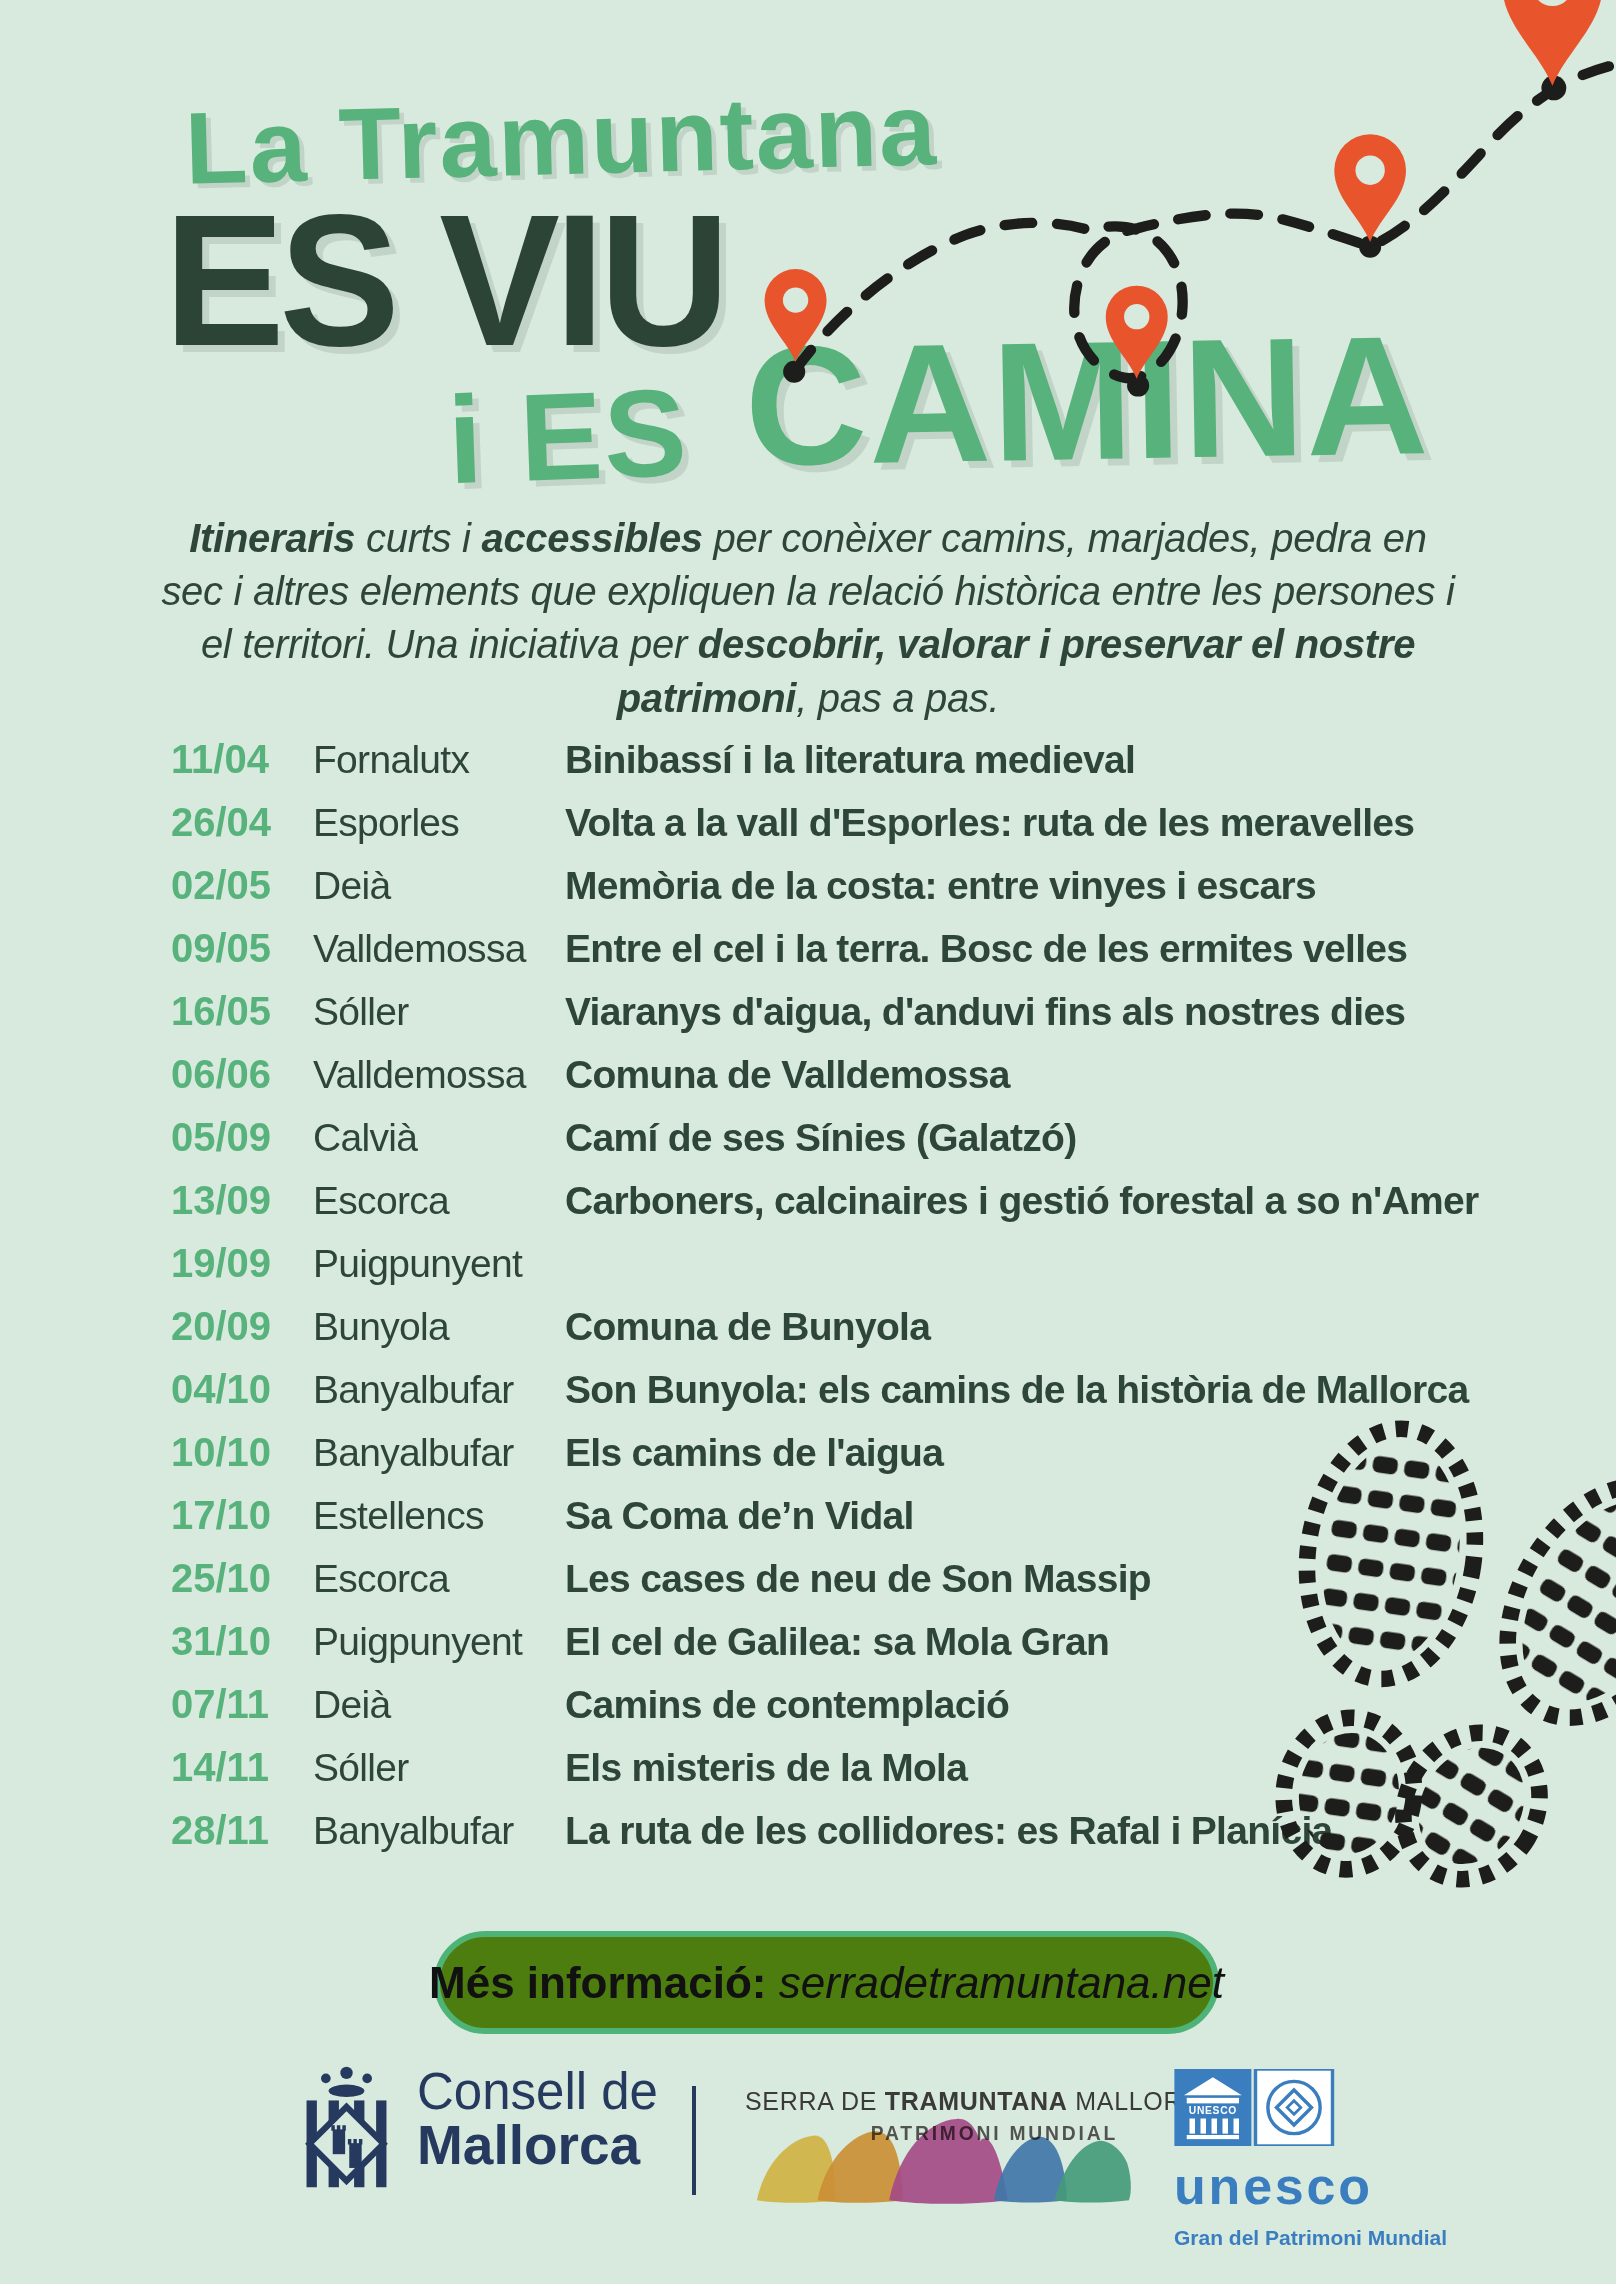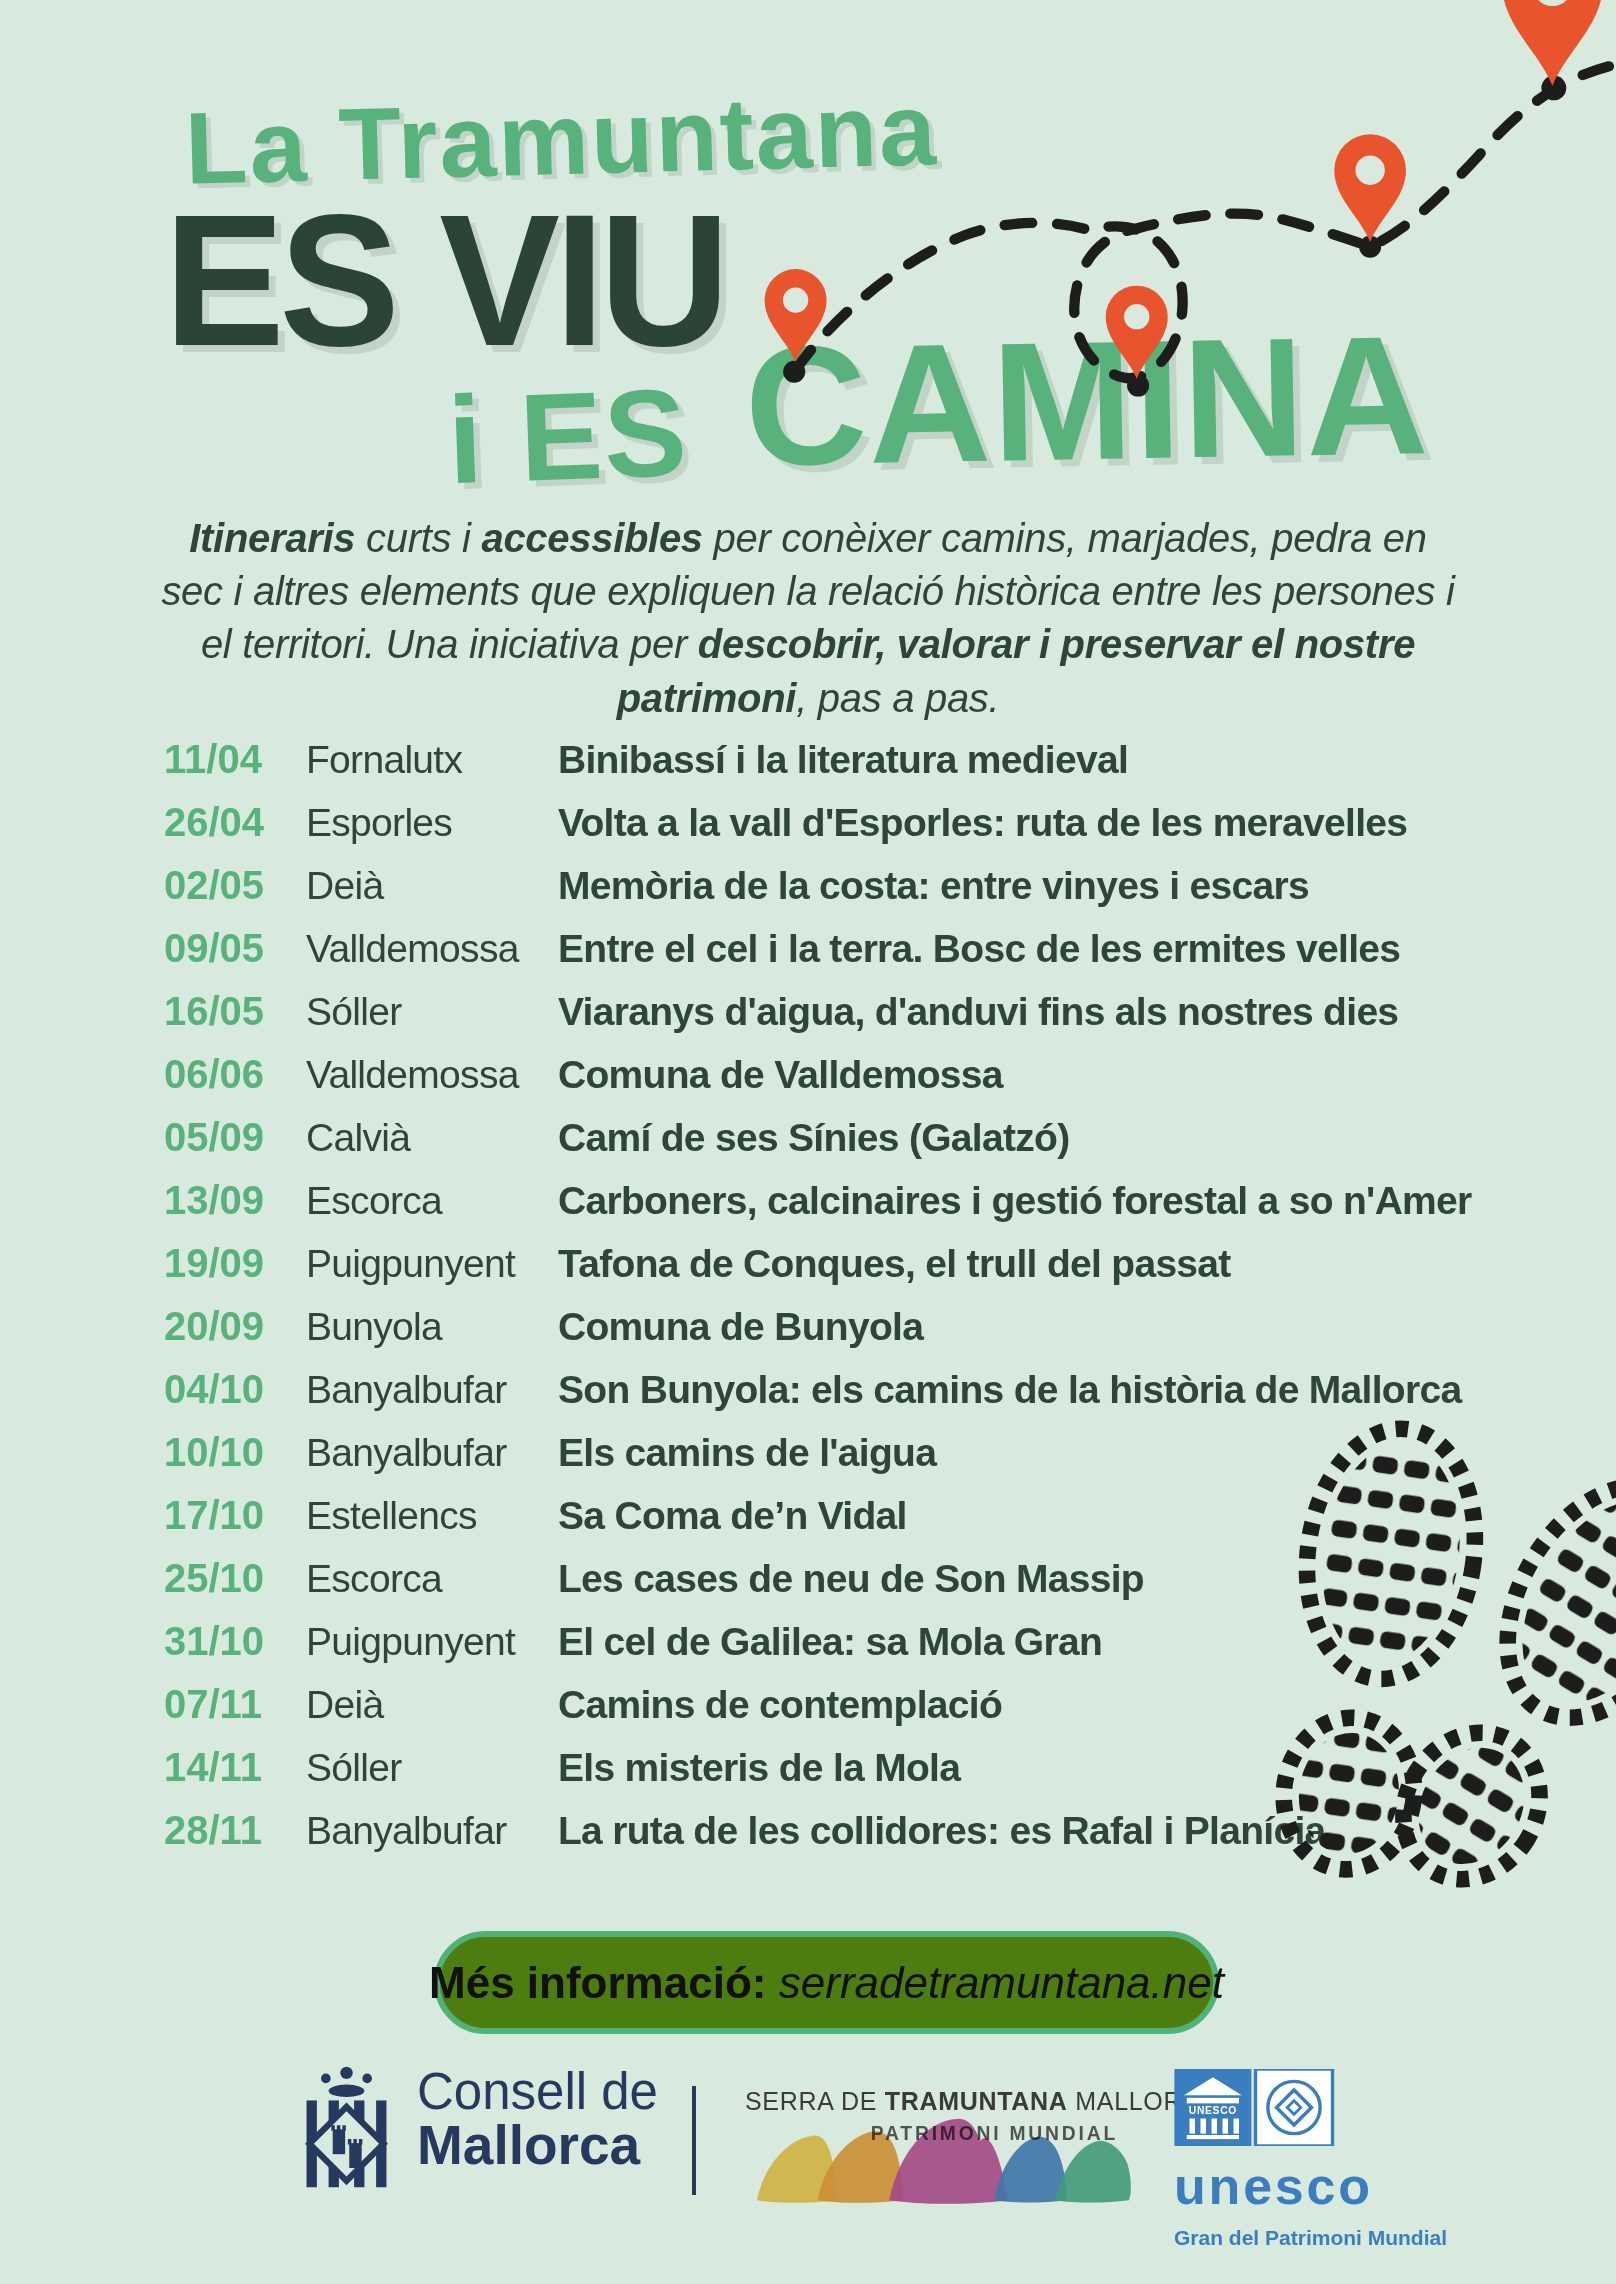--- a/index.html
+++ b/index.html
@@ -44,21 +44,21 @@
   
   .intro{
     position:absolute;left:50%;top:512px;transform:translateX(-50%);
     width:1298px;text-align:center;
     font-size:40px;font-style:italic;line-height:1.33;
     color:#2e4539;letter-spacing:-0.3px;
   }
   .intro b{font-weight:bold;}
   
   .schedule{position:absolute;left:164px;top:728px;width:1381px;}
-  .row{display:flex;align-items:center;height:63px;white-space:nowrap;}
+  .row{display:flex;align-items:center;height:63px;white-space:nowrap;margin-left:7px;}
   .date{flex:0 0 142px;font-size:40px;font-weight:bold;color:#57b27b;letter-spacing:0px;}
   .town{flex:0 0 252px;font-size:39px;color:#2e4539;letter-spacing:-0.7px;}
   .route{font-size:39px;font-weight:bold;color:#2e4539;letter-spacing:-0.7px;}
   
   .footprints{position:absolute;left:1265px;top:1420px;}
   
   .pill{
     position:absolute;left:434px;top:1931px;width:773px;height:91px;
     background:#4d7c0f;border:6.2px solid #4db376;border-radius:52px;
     display:flex;align-items:center;justify-content:center;
@@ -148,21 +148,20 @@
         <span class="route">Camí de ses Sínies (Galatzó)</span>
       </div>
     <div class="row">
         <span class="date">13/09</span>
         <span class="town">Escorca</span>
         <span class="route">Carboners, calcinaires i gestió forestal a so n'Amer</span>
       </div>
     <div class="row">
         <span class="date">19/09</span>
         <span class="town">Puigpunyent</span>
-        <span class="route">Tafona de Conques, el trull del passat</span>
       </div>
     <div class="row">
         <span class="date">20/09</span>
         <span class="town">Bunyola</span>
         <span class="route">Comuna de Bunyola</span>
       </div>
     <div class="row">
         <span class="date">04/10</span>
         <span class="town">Banyalbufar</span>
         <span class="route">Son Bunyola: els camins de la història de Mallorca</span>

